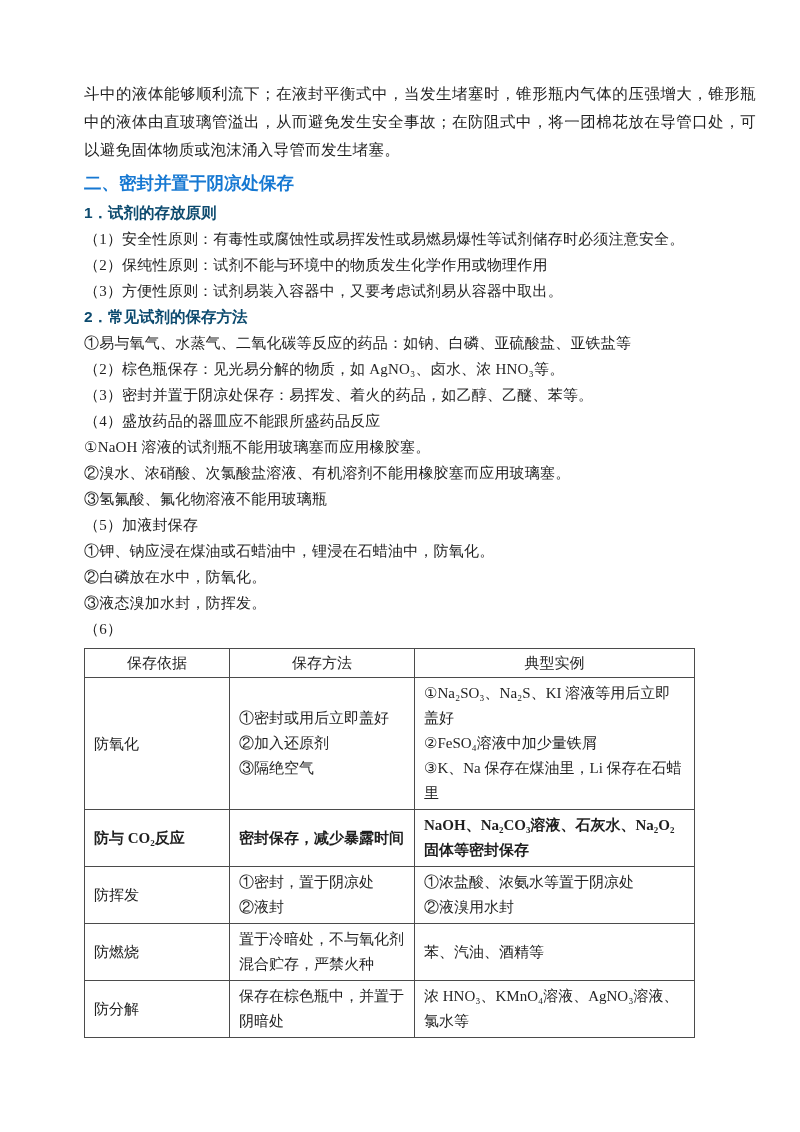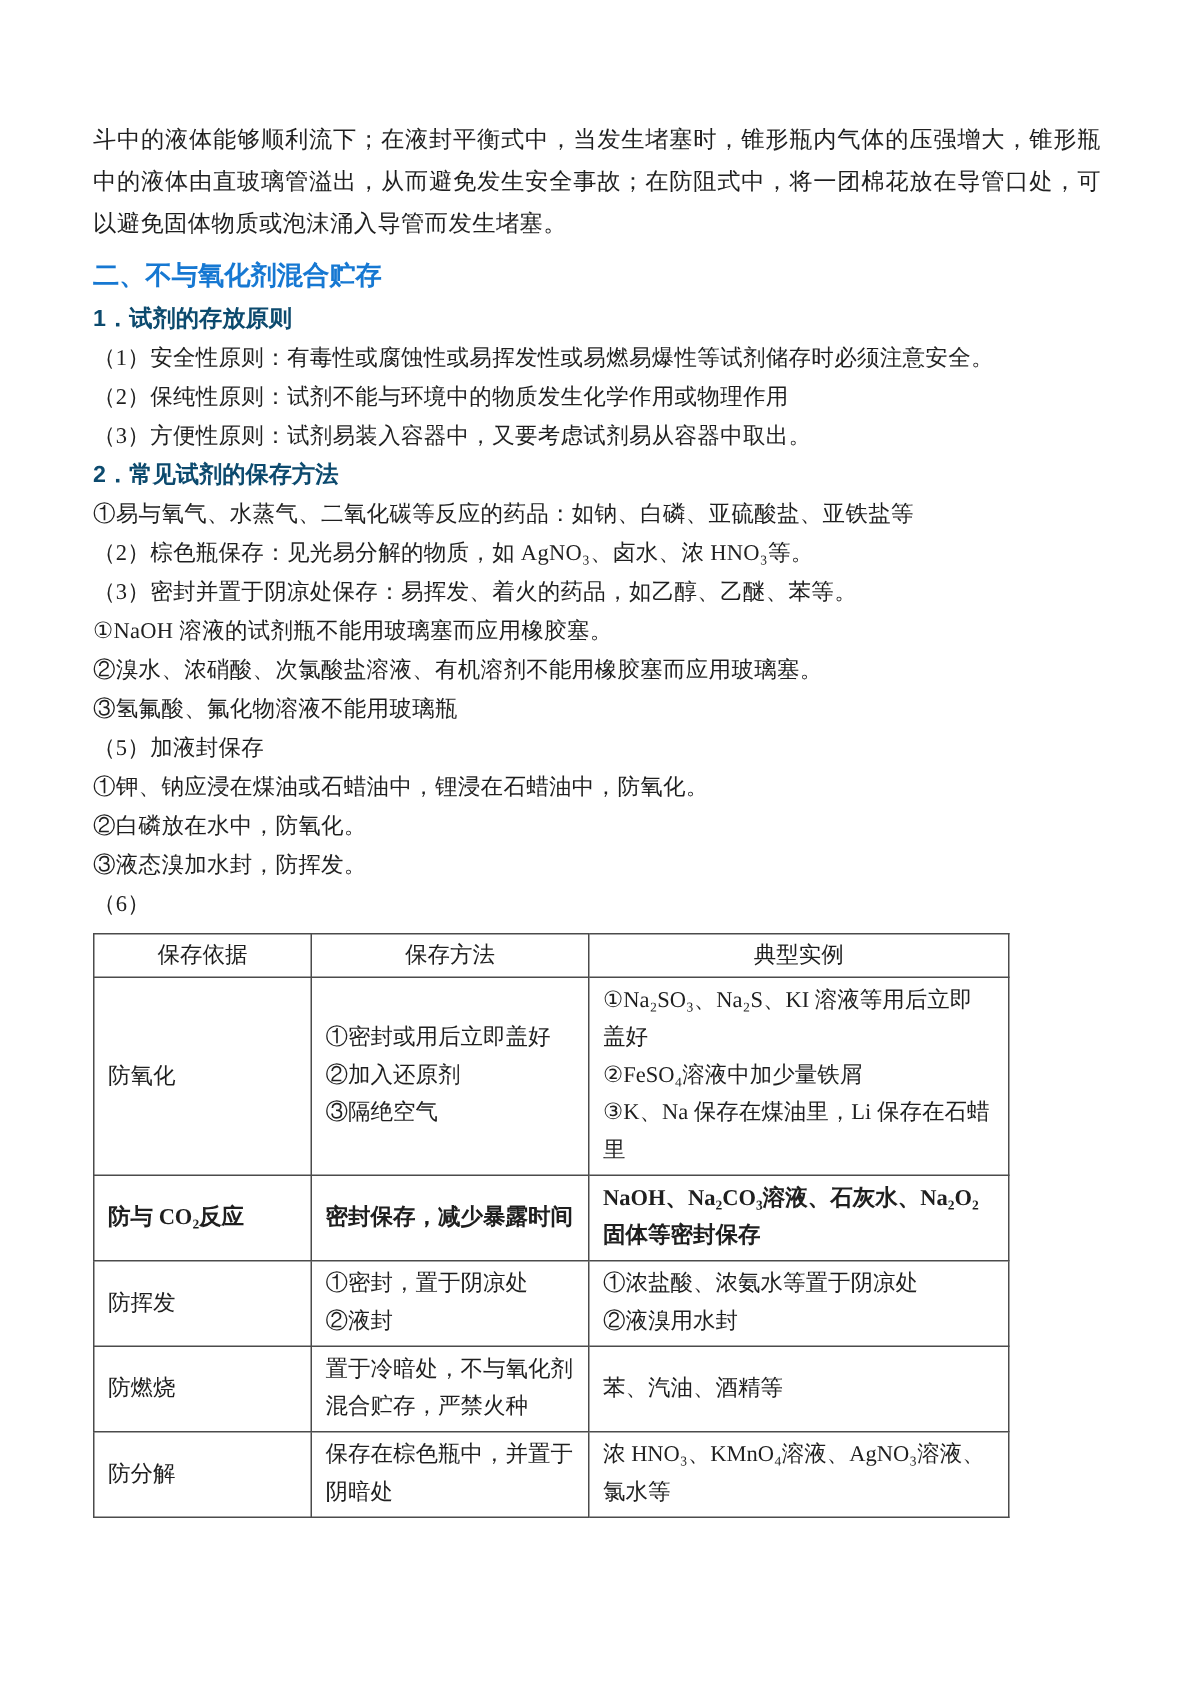--- a/index.html
+++ b/index.html
@@ -10,21 +10,21 @@
     color: #1f1f1f;
     overflow: hidden;
   }
   .page {
     position: relative;
     width: 800px; height: 1132px;
     background: #ffffff;
   }
   .content {
     position: absolute;
-    left: 62px; top: 80px;
+    left: 84px; top: 80px;
     width: 672px;
   }
   .para {
     font-size: 15.5px;
     line-height: 28px;
     text-align: justify;
     letter-spacing: 0.3px;
   }
   .h-blue {
     font-family: "Liberation Sans", "DejaVu Sans", sans-serif;
@@ -78,36 +78,37 @@
   .cell-lines.center { text-align: left; }
 </style>
 </head>
 <body>
 
 <div class="page">
   <div class="content">
 
     <div class="para">斗中的液体能够顺利流下；在液封平衡式中，当发生堵塞时，锥形瓶内气体的压强增大，锥形瓶中的液体由直玻璃管溢出，从而避免发生安全事故；在防阻式中，将一团棉花放在导管口处，可以避免固体物质或泡沫涌入导管而发生堵塞。</div>
 
-    <div class="h-blue">二、不与氧化剂混合贮存</div>
+    <div class="h-blue">二、密封并置于阴凉处保存</div>
 
     <div class="subhead">1．试剂的存放原则</div>
 
     <div class="list-block">
         <div class="line">（1）安全性原则：有毒性或腐蚀性或易挥发性或易燃易爆性等试剂储存时必须注意安全。</div>
         <div class="line">（2）保纯性原则：试剂不能与环境中的物质发生化学作用或物理作用</div>
         <div class="line">（3）方便性原则：试剂易装入容器中，又要考虑试剂易从容器中取出。</div>
       </div>
 
     <div class="subhead">2．常见试剂的保存方法</div>
 
     <div class="list-block">
         <div class="line">①易与氧气、水蒸气、二氧化碳等反应的药品：如钠、白磷、亚硫酸盐、亚铁盐等</div>
         <div class="line">（2）棕色瓶保存：见光易分解的物质，如 AgNO₃、卤水、浓 HNO₃等。</div>
         <div class="line">（3）密封并置于阴凉处保存：易挥发、着火的药品，如乙醇、乙醚、苯等。</div>
+        <div class="line">（4）盛放药品的器皿应不能跟所盛药品反应</div>
         <div class="line">①NaOH 溶液的试剂瓶不能用玻璃塞而应用橡胶塞。</div>
         <div class="line">②溴水、浓硝酸、次氯酸盐溶液、有机溶剂不能用橡胶塞而应用玻璃塞。</div>
         <div class="line">③氢氟酸、氟化物溶液不能用玻璃瓶</div>
         <div class="line">（5）加液封保存</div>
         <div class="line">①钾、钠应浸在煤油或石蜡油中，锂浸在石蜡油中，防氧化。</div>
         <div class="line">②白磷放在水中，防氧化。</div>
         <div class="line">③液态溴加水封，防挥发。</div>
         <div class="line">（6）</div>
       </div>
 

